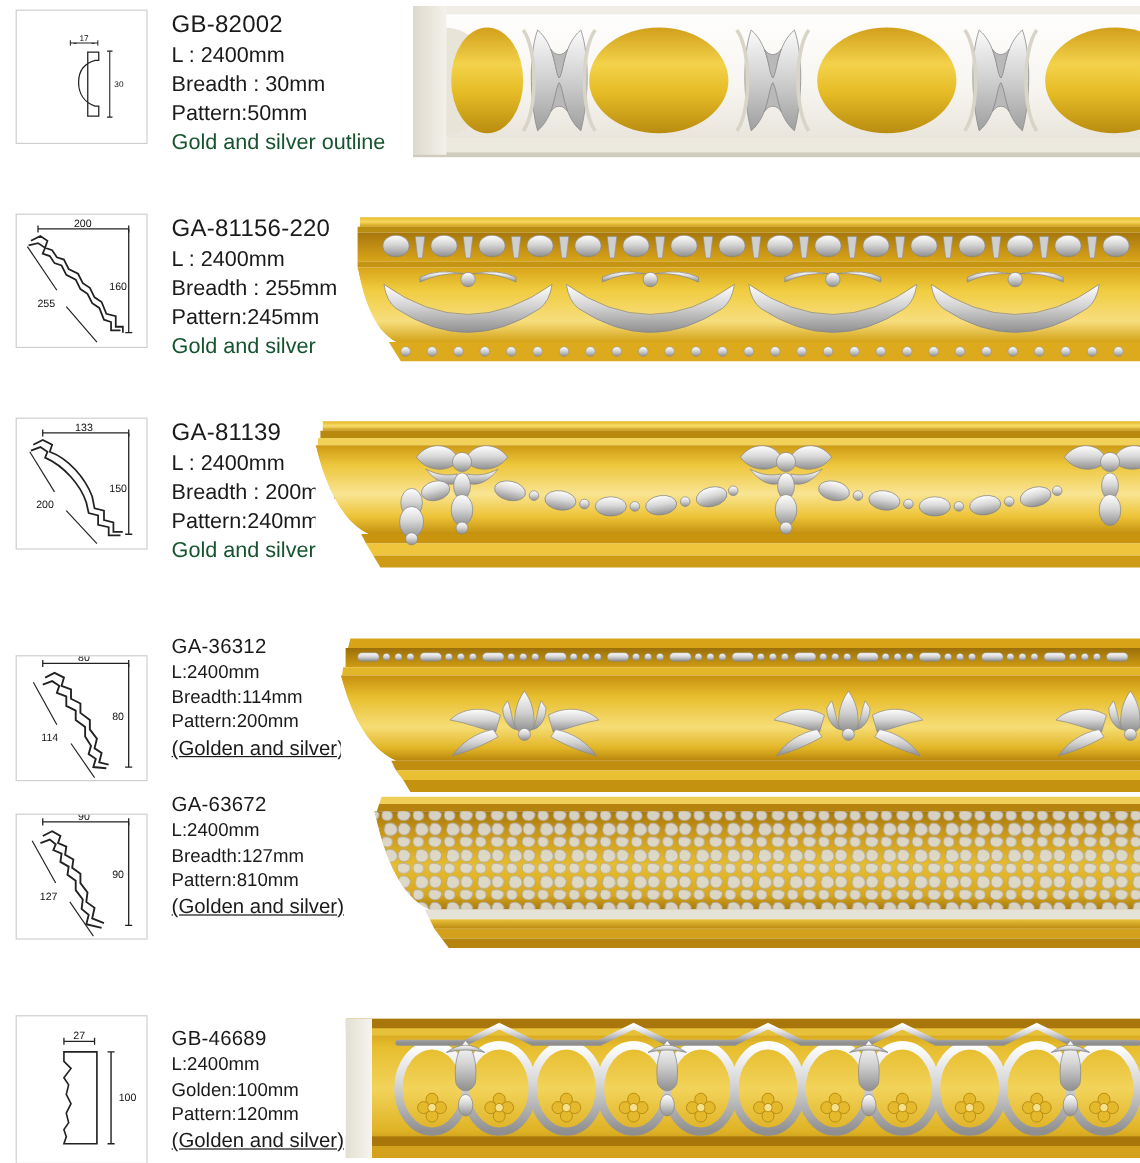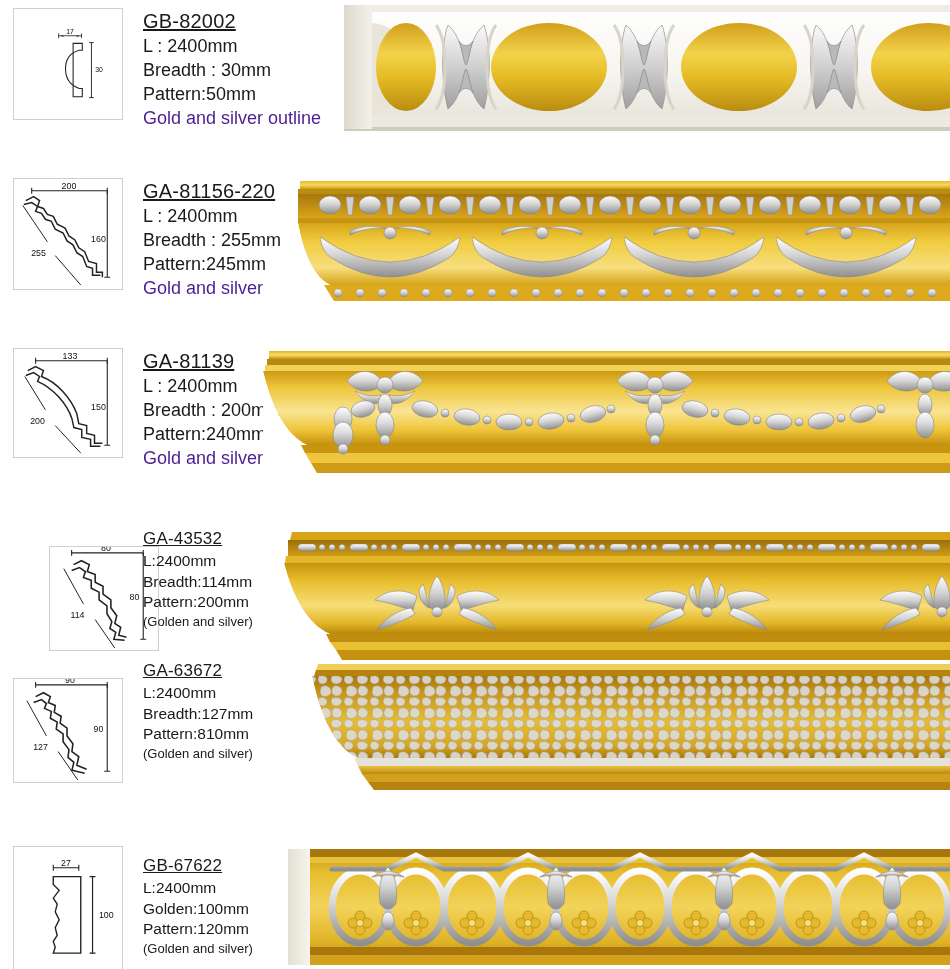--- a/index.html
+++ b/index.html
@@ -23,27 +23,27 @@
   }
   .profile-box svg{display:block;width:100%;height:100%;}
 
   
   .spec{
     position:absolute;
     color:#1a1a1a;
     line-height:1.32;
     white-space:nowrap;
   }
-  .spec .code{font-size:20px;letter-spacing:.2px;margin-bottom:1px;text-decoration:underline;}
+  .spec .code{font-size:20px;letter-spacing:.2px;margin-bottom:1px;}
   .spec .line{font-size:18px;}
   .spec .finish{font-size:18px;}
-  .spec .finish.red{color:#4c1d95;}
+  .spec .finish.red{color:#14532d;}
   .spec.small .code{font-size:17px;}
   .spec.small .line{font-size:15.5px;}
-  .spec.small .finish{font-size:13px;}
+  .spec.small .finish{font-size:17px;text-decoration:underline;}
 
   
   .photo{position:absolute;overflow:hidden;}
   .photo svg{display:block;}
 </style>
 </head>
 <body>
 
 <div class="catalog">
 
@@ -415,39 +415,39 @@
           <ellipse cx="88" cy="90" rx="10" ry="13"></ellipse>
           <circle cx="88" cy="104" r="5"></circle>
         </g>
       </g>
     </svg>
   </div>
 </div>
 
 <div class="product-row" style="top:528px;height:140px;">
 
-  <div class="profile-box" style="left:13px;top:18px;width:110px;height:105px;margin-left:36px;">
+  <div class="profile-box" style="left:13px;top:18px;width:110px;height:105px;">
     <svg viewBox="0 0 110 105" xmlns="http://www.w3.org/2000/svg">
       <g stroke="#222" stroke-width="1.1" fill="none">
         <path d="M22 6 L95 6"></path>
         <path d="M22 3 L22 9 M95 3 L95 9"></path>
         <path d="M95 6 L95 94 M92 94 L98 94"></path>
         <path d="M24 18 L32 14 L40 18 L38 25 L46 28 L46 36 L54 40 L54 48 L62 54 L62 62 L68 70 L66 78 L72 82 L70 90 L78 92" stroke="#222" stroke-width="1.6"></path>
         <path d="M22 24 L30 21 L36 25 L34 31 L42 34 L42 42 L50 46 L50 54 L58 60 L58 68 L63 76 L61 83 L67 87 L65 94 L76 95" stroke="#222" stroke-width="1.6"></path>
         <path d="M14 22 L34 58" stroke-width="1"></path>
         <path d="M46 74 L66 103" stroke-width="1"></path>
       </g>
       <text x="57" y="4" font-family="Liberation Sans, sans-serif" font-size="9" fill="#111" text-anchor="middle">80</text>
       <text x="86" y="54" font-family="Liberation Sans, sans-serif" font-size="9" fill="#111" text-anchor="middle">80</text>
       <text x="28" y="72" font-family="Liberation Sans, sans-serif" font-size="9" fill="#111" text-anchor="middle">114</text>
     </svg>
   </div>
 
   <div class="spec small" style="left:143px;top:0px;">
-    <div class="code">GA-43532</div>
+    <div class="code">GA-36312</div>
     <div class="line">L:2400mm</div>
     <div class="line">Breadth:114mm</div>
     <div class="line">Pattern:200mm</div>
     <div class="finish">(Golden and silver)</div>
   </div>
 
   <div class="photo" style="left:262px;top:2px;width:688px;height:135px;">
     <svg width="688" height="135" viewBox="0 0 688 135" xmlns="http://www.w3.org/2000/svg">
       <defs>
         <linearGradient id="g4body" x1="0" y1="0" x2="0" y2="1">
@@ -635,21 +635,21 @@
         <path d="M40 16 L40 10 M40 13 L66 13 M66 16 L66 10"></path>
         <path d="M40 22 L68 22 L68 100 L40 100 L42 94 L40 88 L44 82 L42 74 L46 66 L42 58 L44 50 L40 44 L46 36 L40 30 Z" fill="#ffffff" stroke="#222" stroke-width="1.4"></path>
         <path d="M80 22 L80 100 M77 22 L83 22 M77 100 L83 100" stroke-width="1.2"></path>
       </g>
       <text x="53" y="11" font-family="Liberation Sans, sans-serif" font-size="9" fill="#111" text-anchor="middle">27</text>
       <text x="94" y="64" font-family="Liberation Sans, sans-serif" font-size="9" fill="#111" text-anchor="middle">100</text>
     </svg>
   </div>
 
   <div class="spec small" style="left:143px;top:10px;">
-    <div class="code">GB-67622</div>
+    <div class="code">GB-46689</div>
     <div class="line">L:2400mm</div>
     <div class="line">Golden:100mm</div>
     <div class="line">Pattern:120mm</div>
     <div class="finish">(Golden and silver)</div>
   </div>
 
   <div class="photo" style="left:288px;top:0px;width:662px;height:124px;">
     <svg width="662" height="124" viewBox="0 0 662 124" xmlns="http://www.w3.org/2000/svg">
       <defs>
         <linearGradient id="g6body" x1="0" y1="0" x2="0" y2="1">

